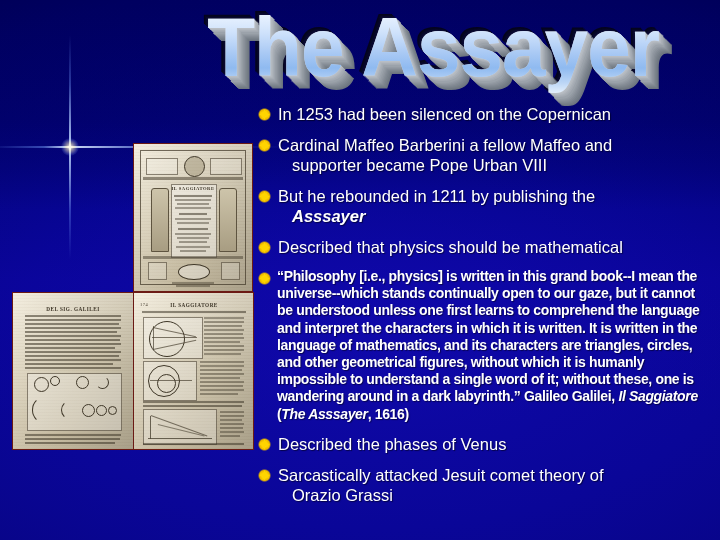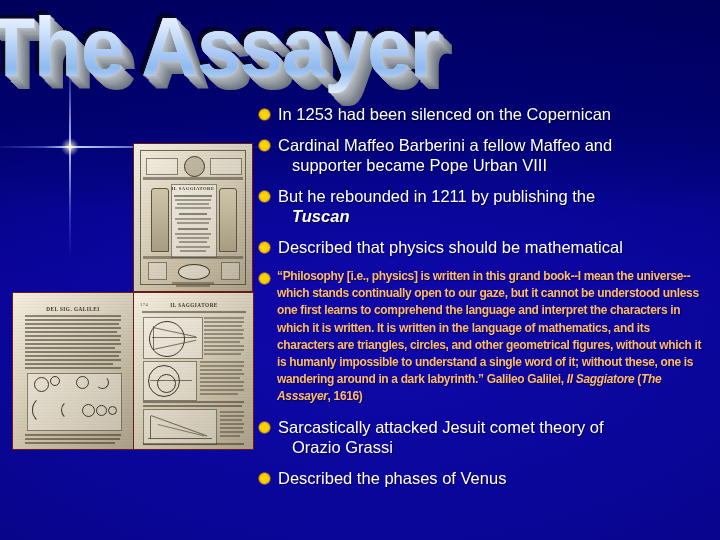--- a/index.html
+++ b/index.html
@@ -55,22 +55,22 @@
       rgba(120,165,255,0.45) 55%,
       rgba(110,150,255,0.10) 85%,
       rgba(110,150,255,0) 100%);
   }
   .flare .core{
     position:absolute;left:-9px;top:-9px;width:18px;height:18px;border-radius:50%;
     background:radial-gradient(circle,#fffdf2 0%,rgba(255,246,200,0.55) 28%,rgba(160,190,255,0.18) 60%,rgba(120,150,255,0) 75%);
   }
   
   #title-wrap{
-    position:absolute;left:0;top:2px;width:720px;height:96px;
-    text-align:left;
+    position:absolute;left:0;top:2px;width:646px;height:96px;
+    text-align:right;
   }
   .wordart{
     position:relative;display:inline-block;
     font-family:"Liberation Sans", sans-serif;
     font-weight:700;
     font-size:74px;
     line-height:92px;
     letter-spacing:-1px;
     transform:scaleX(1.06) scaleY(1.12);
     transform-origin:50% 50%;
@@ -133,21 +133,21 @@
     color:#ffffff;
     font-size:16.5px;
     line-height:20px;
     text-shadow:1px 1px 1px rgba(0,0,0,0.55);
   }
   .bullet-row .txt .ind{display:block;padding-left:14px;}
   .bullet-row .txt b{font-weight:700;font-style:italic;}
   .quote-row{display:flex;align-items:flex-start;margin-top:6px;margin-bottom:11px;}
   .quote-row .star{flex:0 0 auto;width:13px;height:13px;margin-right:6px;position:relative;top:4px;}
   .quote-row .qtxt{
-    color:#fdba74;font-weight:700;font-size:12px;line-height:17.2px;
+    color:#ffffff;font-weight:700;font-size:14px;line-height:17.2px;
     letter-spacing:-0.35px;
     text-shadow:1px 1px 1px rgba(0,0,0,0.5);
   }
   .quote-row .qtxt i{font-style:italic;}
   .sunburst{
     position:absolute;inset:0;
     background:radial-gradient(circle at 50% 50%, #fff2a0 0%, #ffd400 30%, #e8b400 55%, rgba(190,140,0,0.0) 72%);
   }
   .sunburst::before,.sunburst::after{
     content:"";position:absolute;inset:1px;
@@ -332,53 +332,53 @@
         <span class="ind">supporter became Pope Urban VIII</span>
       </span>
     </div>
 
     <div class="bullet-row">
       <span class="star">
           <span class="sunburst"></span>
         </span>
       <span class="txt">
         <span>But he rebounded in 1211 by publishing the</span>
-        <b class="ind">Tuscan</b>
+        <b class="ind">Asssayer</b>
       </span>
     </div>
 
     <div class="bullet-row">
       <span class="star">
           <span class="sunburst"></span>
         </span>
       <span class="txt">
         <span>Described that physics should be mathematical</span>
       </span>
     </div>
 
     <div class="quote-row">
       <span class="star">
           <span class="sunburst"></span>
         </span>
       <span class="qtxt"><span>“Philosophy [i.e., physics] is written in this grand book--I mean the universe--which stands continually open to our gaze, but it cannot be understood unless one first learns to comprehend the language and interpret the characters in which it is written. It is written in the language of mathematics, and its characters are triangles, circles, and other geometrical figures, without which it is humanly impossible to understand a single word of it; without these, one is wandering around in a dark labyrinth.” Galileo Galilei, </span><i>Il Saggiatore</i><span> (</span><i>The Asssayer</i><span>, 1616)</span></span>
+    </div>
+
+    <div class="bullet-row">
+      <span class="star">
+          <span class="sunburst"></span>
+        </span>
+      <span class="txt">
+        <span>Described the phases of Venus</span>
+      </span>
     </div>
 
     <div class="bullet-row">
       <span class="star">
           <span class="sunburst"></span>
         </span>
       <span class="txt">
         <span>Sarcastically attacked Jesuit comet theory of</span>
         <span class="ind">Orazio Grassi</span>
       </span>
     </div>
 
-    <div class="bullet-row">
-      <span class="star">
-          <span class="sunburst"></span>
-        </span>
-      <span class="txt">
-        <span>Described the phases of Venus</span>
-      </span>
-    </div>
-
   </div>
 </div>
 
 </body></html>

